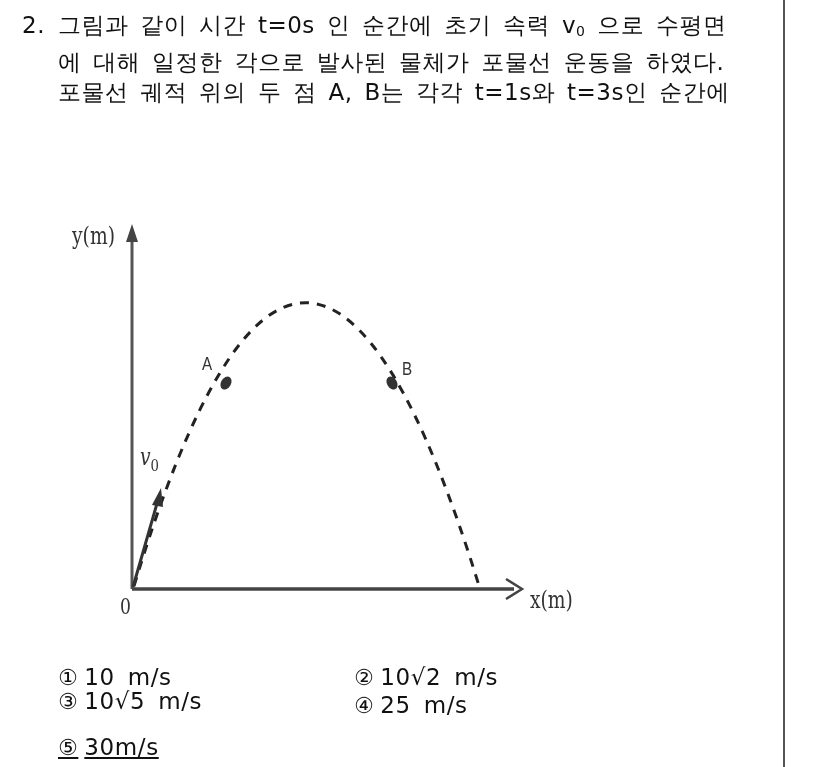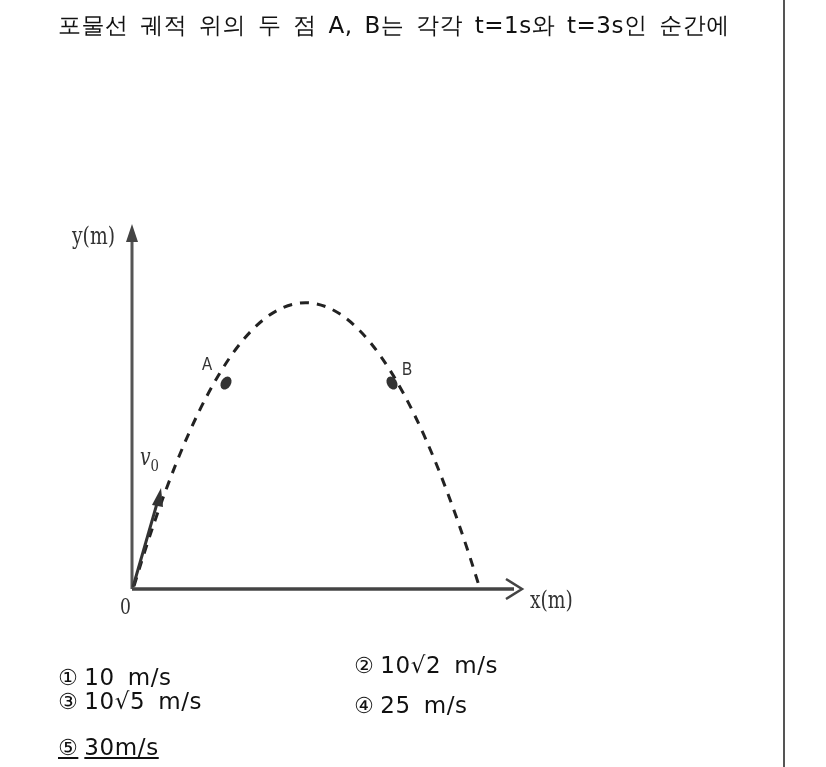--- a/index.html
+++ b/index.html
@@ -84,20 +84,22 @@
       font-size: 22px;
       margin-right: 6px;
     }
   </style>
 </head>
 <body>
 
 <div class="right-rule"></div>
 
 <div class="question">
+  <span class="q-line"><span class="q-num">2.</span><span>그림과 같이 시간 t=0s 인 순간에 초기 속력 v</span><span class="sub">0</span><span> 으로 수평면</span></span>
+  <span class="q-line indent">에 대해 일정한 각으로 발사된 물체가 포물선 운동을 하였다.</span>
   <span class="q-line indent">포물선 궤적 위의 두 점 A, B는 각각 t=1s와 t=3s인 순간에</span>
 </div>
 
 <div class="figure">
   <svg width="620" height="440" viewBox="0 200 620 440" xmlns="http://www.w3.org/2000/svg">
 
     <line x1="132" y1="589" x2="132" y2="238" stroke="#555" stroke-width="3"></line>
     <polygon points="132,224 126,242 138,242" fill="#444"></polygon>
 
     <line x1="132" y1="589" x2="514" y2="589" stroke="#444" stroke-width="3.5"></line>
@@ -114,17 +116,17 @@
   <span class="fig-label" style="left:72px; top:22px;">y(m)</span>
   <span class="fig-label" style="left:530px; top:386px;">x(m)</span>
   <span class="fig-label" style="left:120px; top:394px; font-size:22px;">0</span>
   <span class="fig-label" style="left:140px; top:243px; font-style:italic;"><span>v</span><span style="font-size:17px; vertical-align:-6px; font-style:normal;">0</span></span>
   <span class="fig-label fig-label-small" style="left:202px; top:153px;">A</span>
   <span class="fig-label fig-label-small" style="left:402px; top:158px;">B</span>
 </div>
 
 <div class="choices">
   <div class="choice" style="left:0; top:16px;"><span class="circ">①</span><span>10 m/s</span></div>
-  <div class="choice" style="left:296px; top:4px;"><span class="circ">②</span><span>10√2 m/s</span></div>
+  <div class="choice" style="left:296px; top:16px;"><span class="circ">②</span><span>10√2 m/s</span></div>
   <div class="choice" style="left:0; top:40px;"><span class="circ">③</span><span>10√5 m/s</span></div>
   <div class="choice" style="left:296px; top:44px;"><span class="circ">④</span><span>25 m/s</span></div>
   <div class="choice" style="left:0; top:86px;text-decoration:underline;"><span class="circ">⑤</span><span>30m/s</span></div>
 </div>
 
 </body></html>

